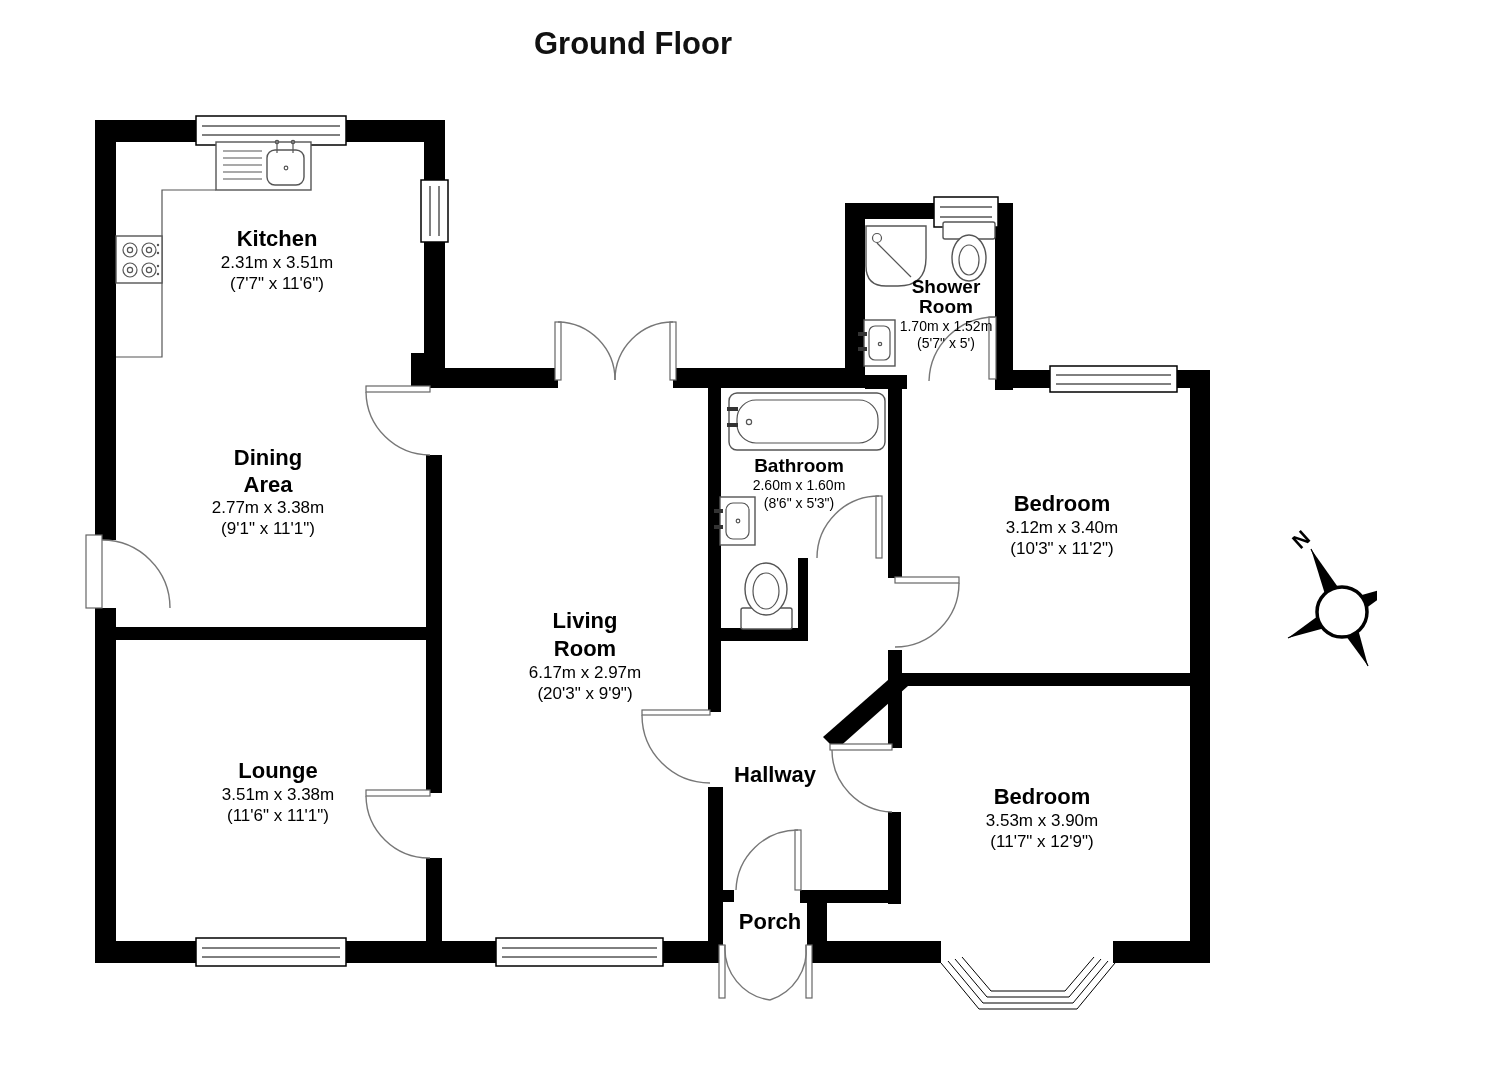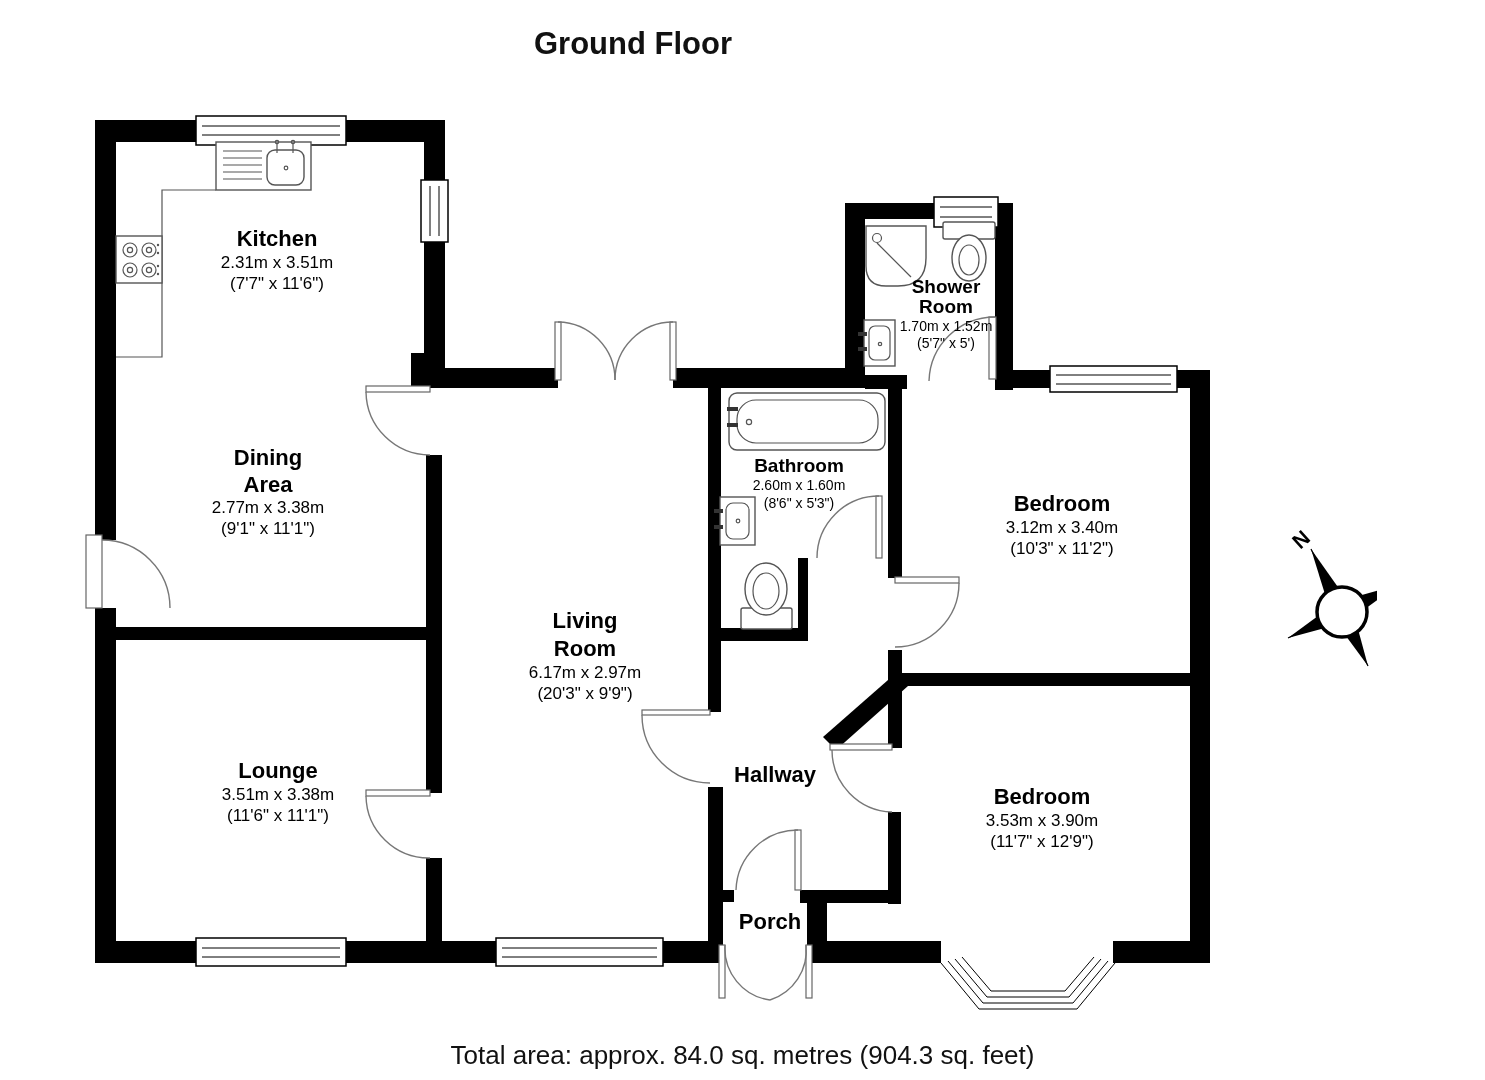--- a/index.html
+++ b/index.html
@@ -310,14 +310,13 @@
       <line x1="1398" y1="585" x2="1288" y2="638" stroke="#000" stroke-width="1.2"></line>
       <polygon fill="#000" points="1311,549 1352,607 1332,617"></polygon>
       <polygon fill="#000" points="1398,585 1337,602 1347,622"></polygon>
       <polygon fill="#000" points="1368,666 1352,607 1332,617"></polygon>
       <polygon fill="#000" points="1288,638 1337,602 1347,622"></polygon>
       <circle cx="1342" cy="612" r="25" fill="#fff" stroke="#000" stroke-width="3.5"></circle>
       <text class="compass-n" transform="translate(1306,545) rotate(-42)" text-anchor="middle">N</text>
     </g>
   </svg>
 
-  <div class="footer">Total area: approx. 84.0 sq. metres (904.3 sq. feet)</div>
 </div>
 
 </body></html>

